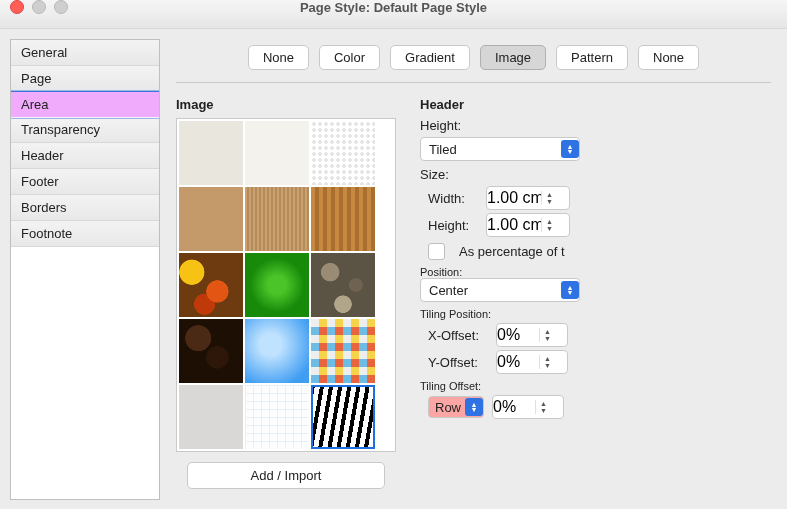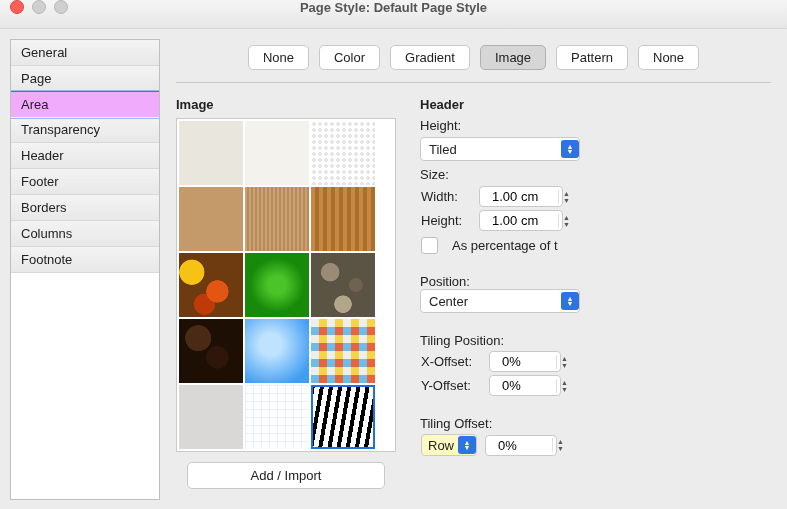--- a/index.html
+++ b/index.html
@@ -124,41 +124,41 @@
   border:1px solid #c9c9c9; border-radius:4px;
   padding:2px 0 2px 8px;
   margin-bottom:6px;
 }
 .sel-btn {
   width:18px; height:18px; border-radius:3px;
   background:#2f72e4; color:#fff;
   display:flex; flex-direction:column; align-items:center; justify-content:center;
   font-size:7px; line-height:5px;
 }
-.row { display:flex; align-items:center; gap:8px; margin:3px 1px;}
+.row { display:flex; align-items:center; gap:8px; margin:3px 8px;}
 .spin {
   display:flex; align-items:center; width:82px;
   border:1px solid #c9c9c9; border-radius:4px; background:#fff;
 }
 .spin input {
-  border:none; width:54px; padding:2px 12px; font-size:13px;
+  border:none; width:54px; padding:2px 0; font-size:16px;
   outline:none; background:transparent;
 }
 .spin .arrows {
   display:flex; flex-direction:column; font-size:7px; line-height:7px;
   color:#555; padding:0 4px; border-left:1px solid #e0e0e0;
 }
 .check {
   width:15px; height:15px; border:1px solid #bfbfbf; border-radius:3px;
   background:#fff; display:inline-block; margin-right:6px; vertical-align:-3px;
 }
-.subhead { font-size:13px; margin-top:20px; }
+.subhead { font-size:11px; margin-top:6px; }
 .small-select {
   display:flex; align-items:center;
-  border:1px solid #c9c9c9; border-radius:4px; background:#fef9c3;
+  border:1px solid #c9c9c9; border-radius:4px; background:#fca5a5;
   padding:1px 0 1px 6px;
 }
 .small-select .sel-btn{margin-left:4px;}
 .preview-section { flex:1; }
 .preview {
   width:200px; height:84px;
   border:1px solid #444;
   background:repeating-linear-gradient(100deg,#000,#000 4px,#fff 4px,#fff 9px);
 }
 </style>
@@ -190,23 +190,20 @@
           <span>Transparency</span>
         </div>
       <div class="item">
           <span>Header</span>
         </div>
       <div class="item">
           <span>Footer</span>
         </div>
       <div class="item">
           <span>Borders</span>
-        </div>
-      <div class="item">
-          <span>Columns</span>
         </div>
       <div class="item">
           <span>Footnote</span>
         </div>
     </div>
 
     <div class="main">
       <div class="tabs">
         <div class="tab">None</div>
         <div class="tab">Color</div>

